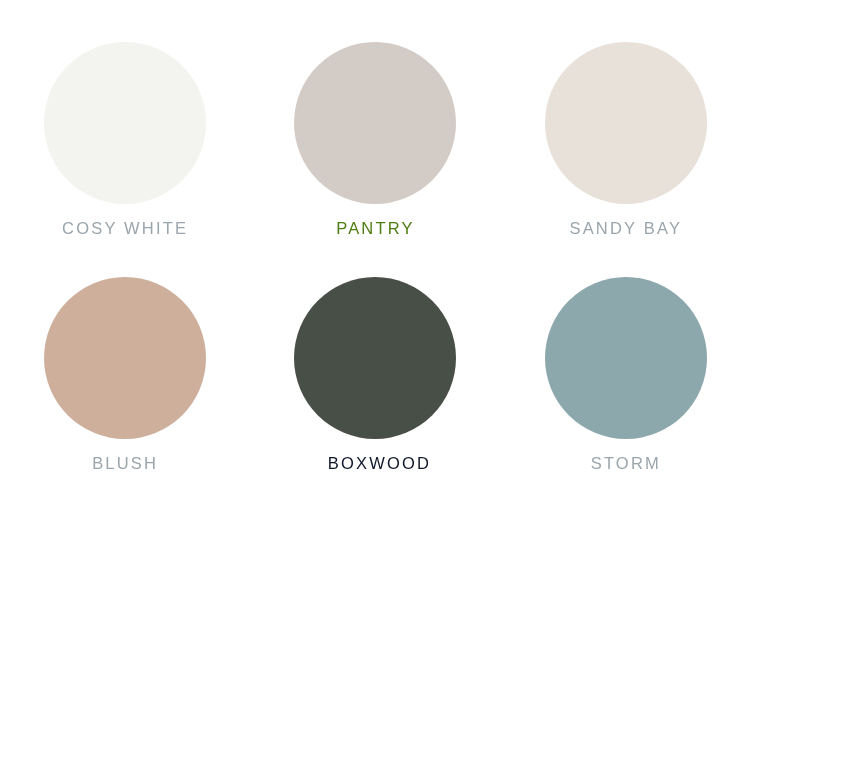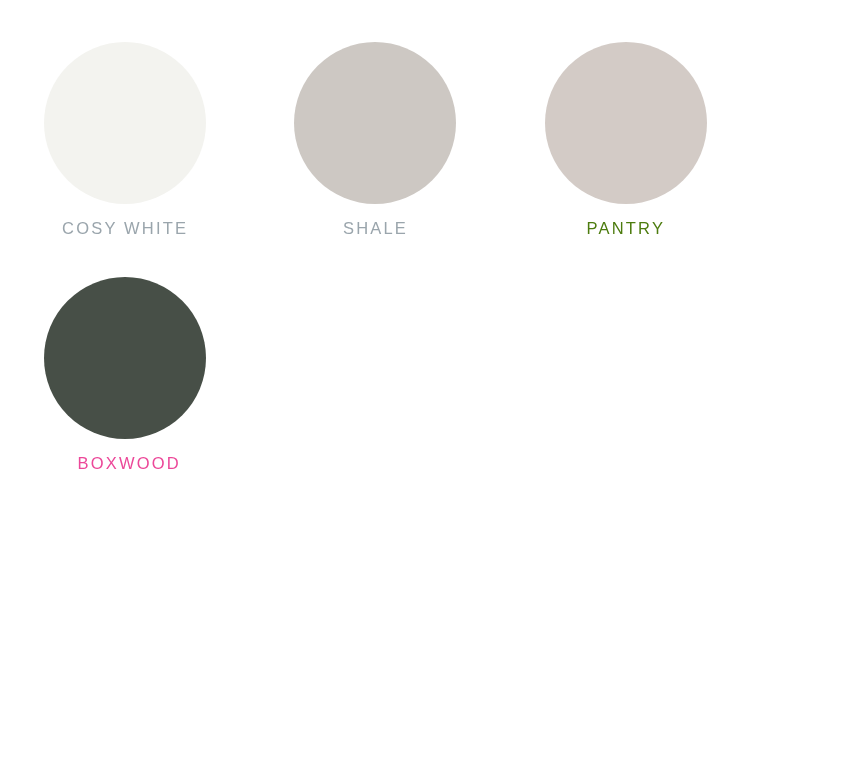--- a/index.html
+++ b/index.html
@@ -57,33 +57,41 @@
 </head>
 <body style="background-color: rgb(255, 255, 255);">
 
 <main id="palette-grid">
 
   <div class="swatch">
     <span class="swatch-circle" style="background-color: rgb(243, 243, 239);"></span>
     <span class="swatch-label" style="color: rgb(154, 165, 172);">COSY WHITE</span>
   </div>
 
-  <div class="swatch">
-    <span class="swatch-circle" style="background-color: rgb(205, 200, 195);"></span>
-    <span class="swatch-label" style="color: rgb(154, 165, 172);">SHALE</span>
-  </div>
 
   <div class="swatch">
     <span class="swatch-circle" style="background-color: rgb(211, 203, 198);"></span>
     <span class="swatch-label" style="color: #4d7c0f;">PANTRY</span>
   </div>
 
+  <div class="swatch">
+    <span class="swatch-circle" style="background-color: rgb(232, 225, 217);"></span>
+    <span class="swatch-label" style="color: rgb(154, 165, 172);">SANDY BAY</span>
+  </div>
 
+  <div class="swatch">
+    <span class="swatch-circle" style="background-color: rgb(205, 175, 156);"></span>
+    <span class="swatch-label" style="color: rgb(154, 165, 172);">BLUSH</span>
+  </div>
 
   <div class="swatch">
     <span class="swatch-circle" style="background-color: rgb(71, 79, 71);"></span>
-    <span class="swatch-label" style="color: #ec4899; margin-left: 8px;">BOXWOOD</span>
+    <span class="swatch-label" style="color: #0f172a; margin-left: 8px;">BOXWOOD</span>
   </div>
 
+  <div class="swatch">
+    <span class="swatch-circle" style="background-color: rgb(140, 168, 172);"></span>
+    <span class="swatch-label" style="color: rgb(154, 165, 172);">STORM</span>
+  </div>
 
 
 
 </main>
 
 </body></html>

